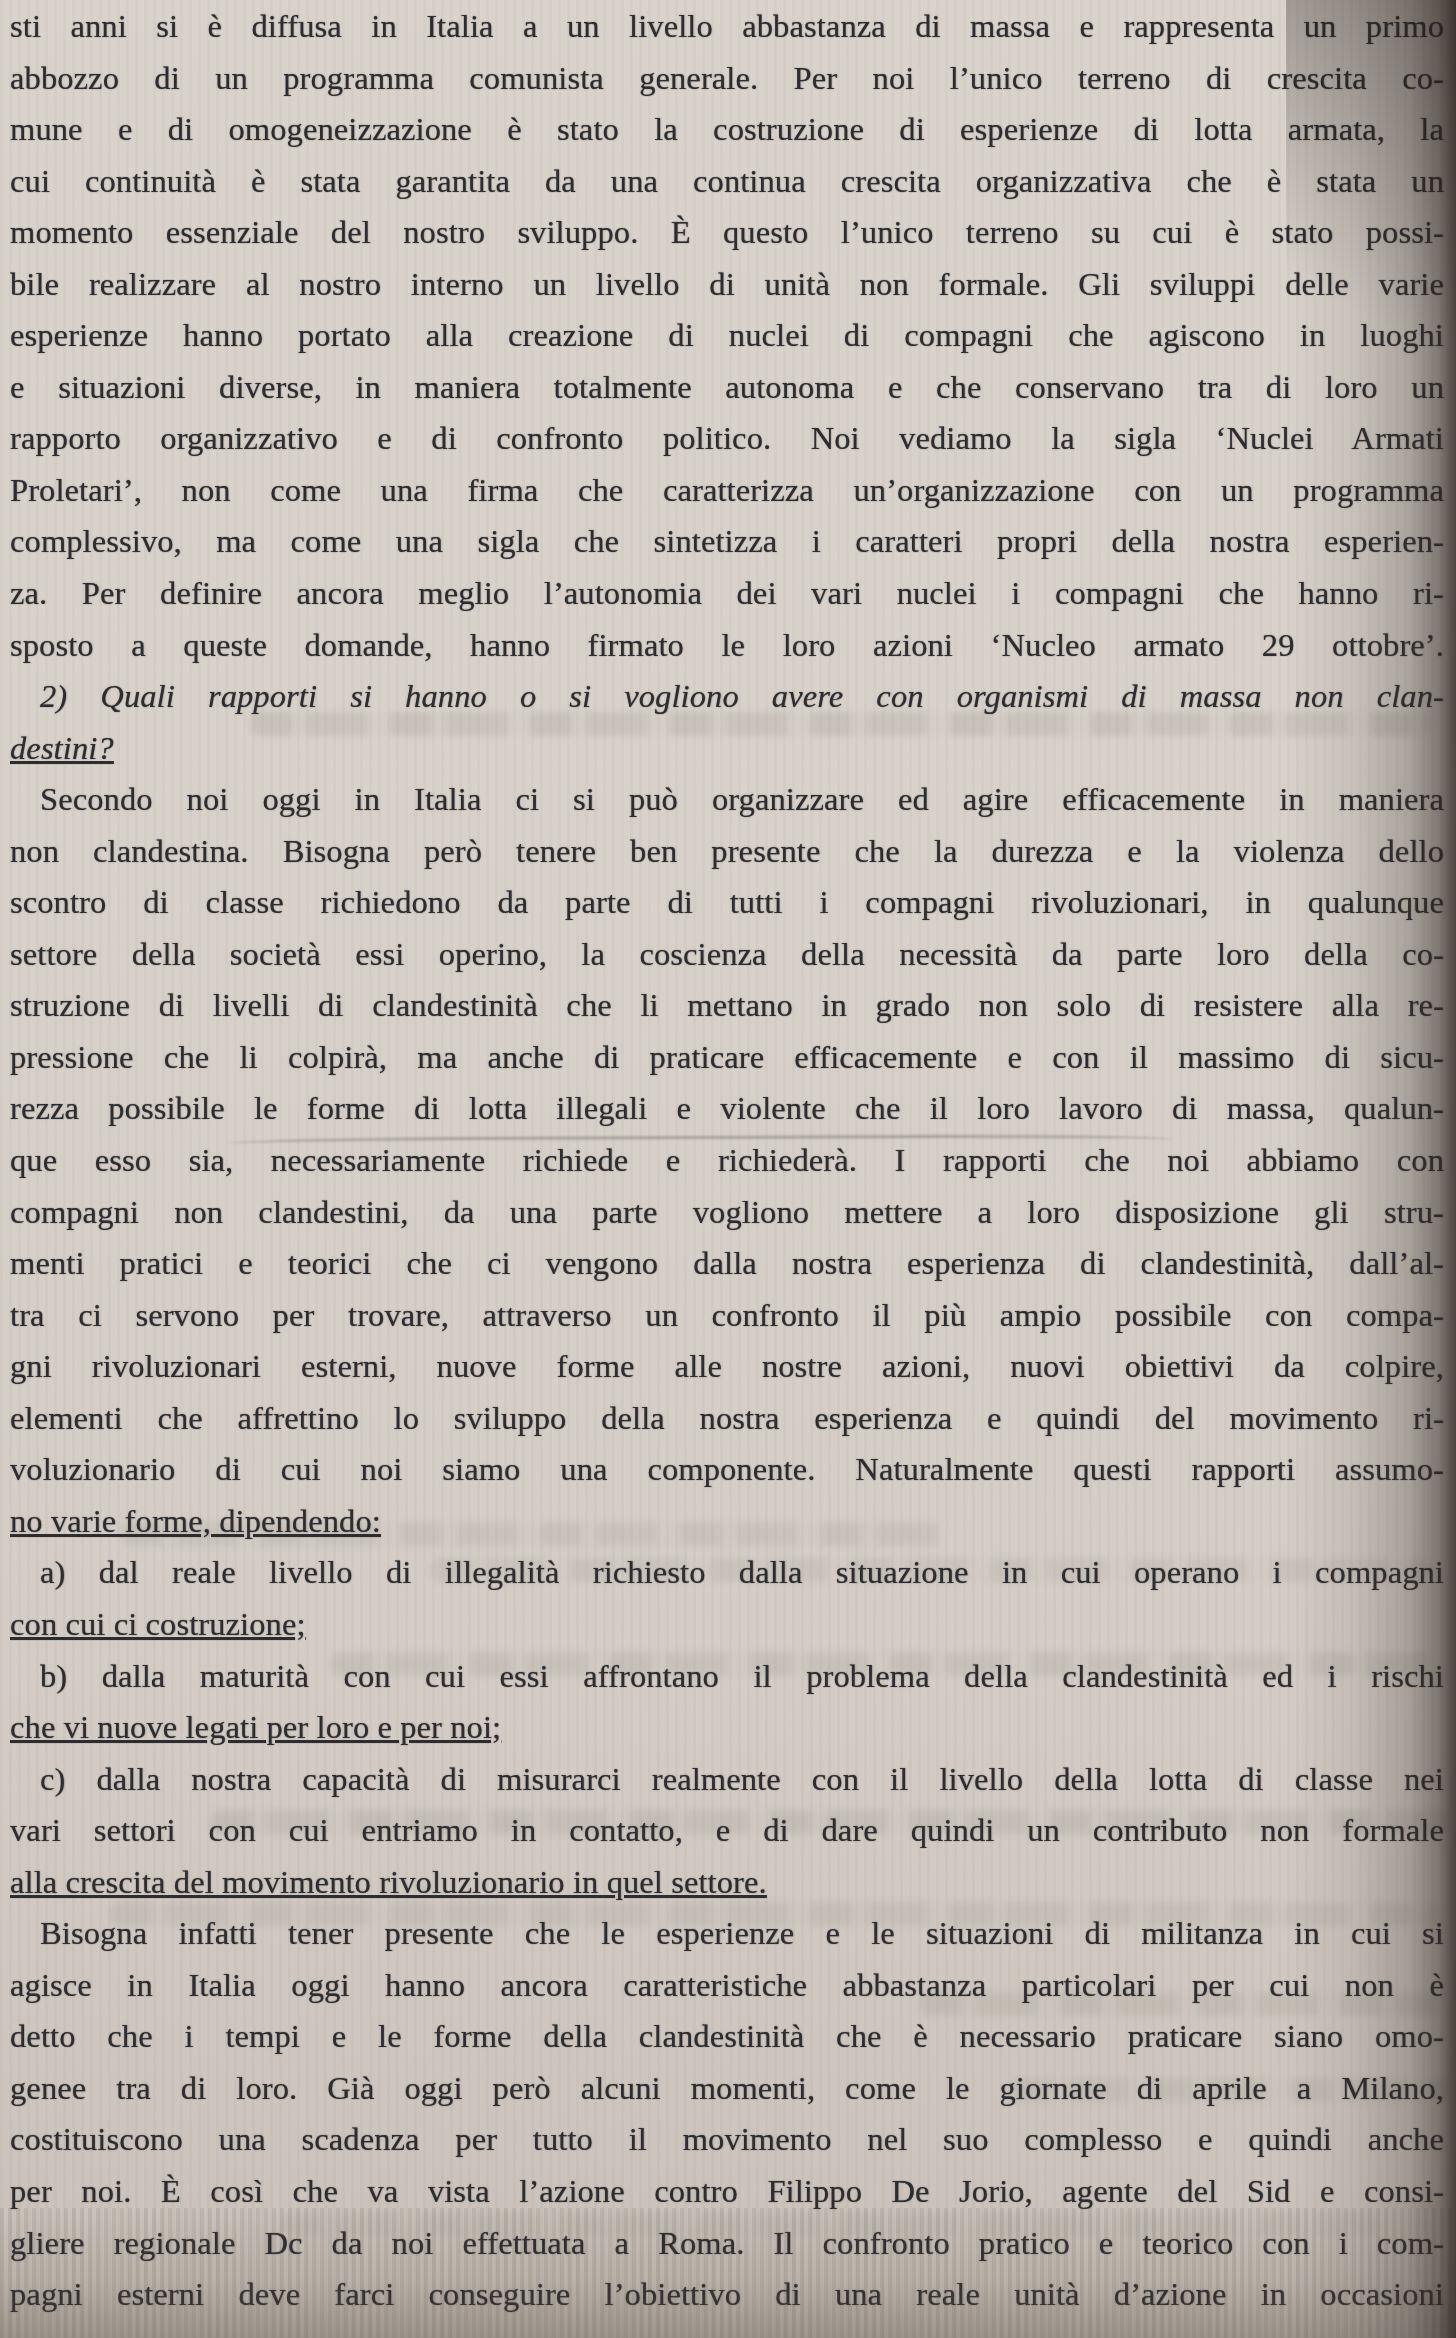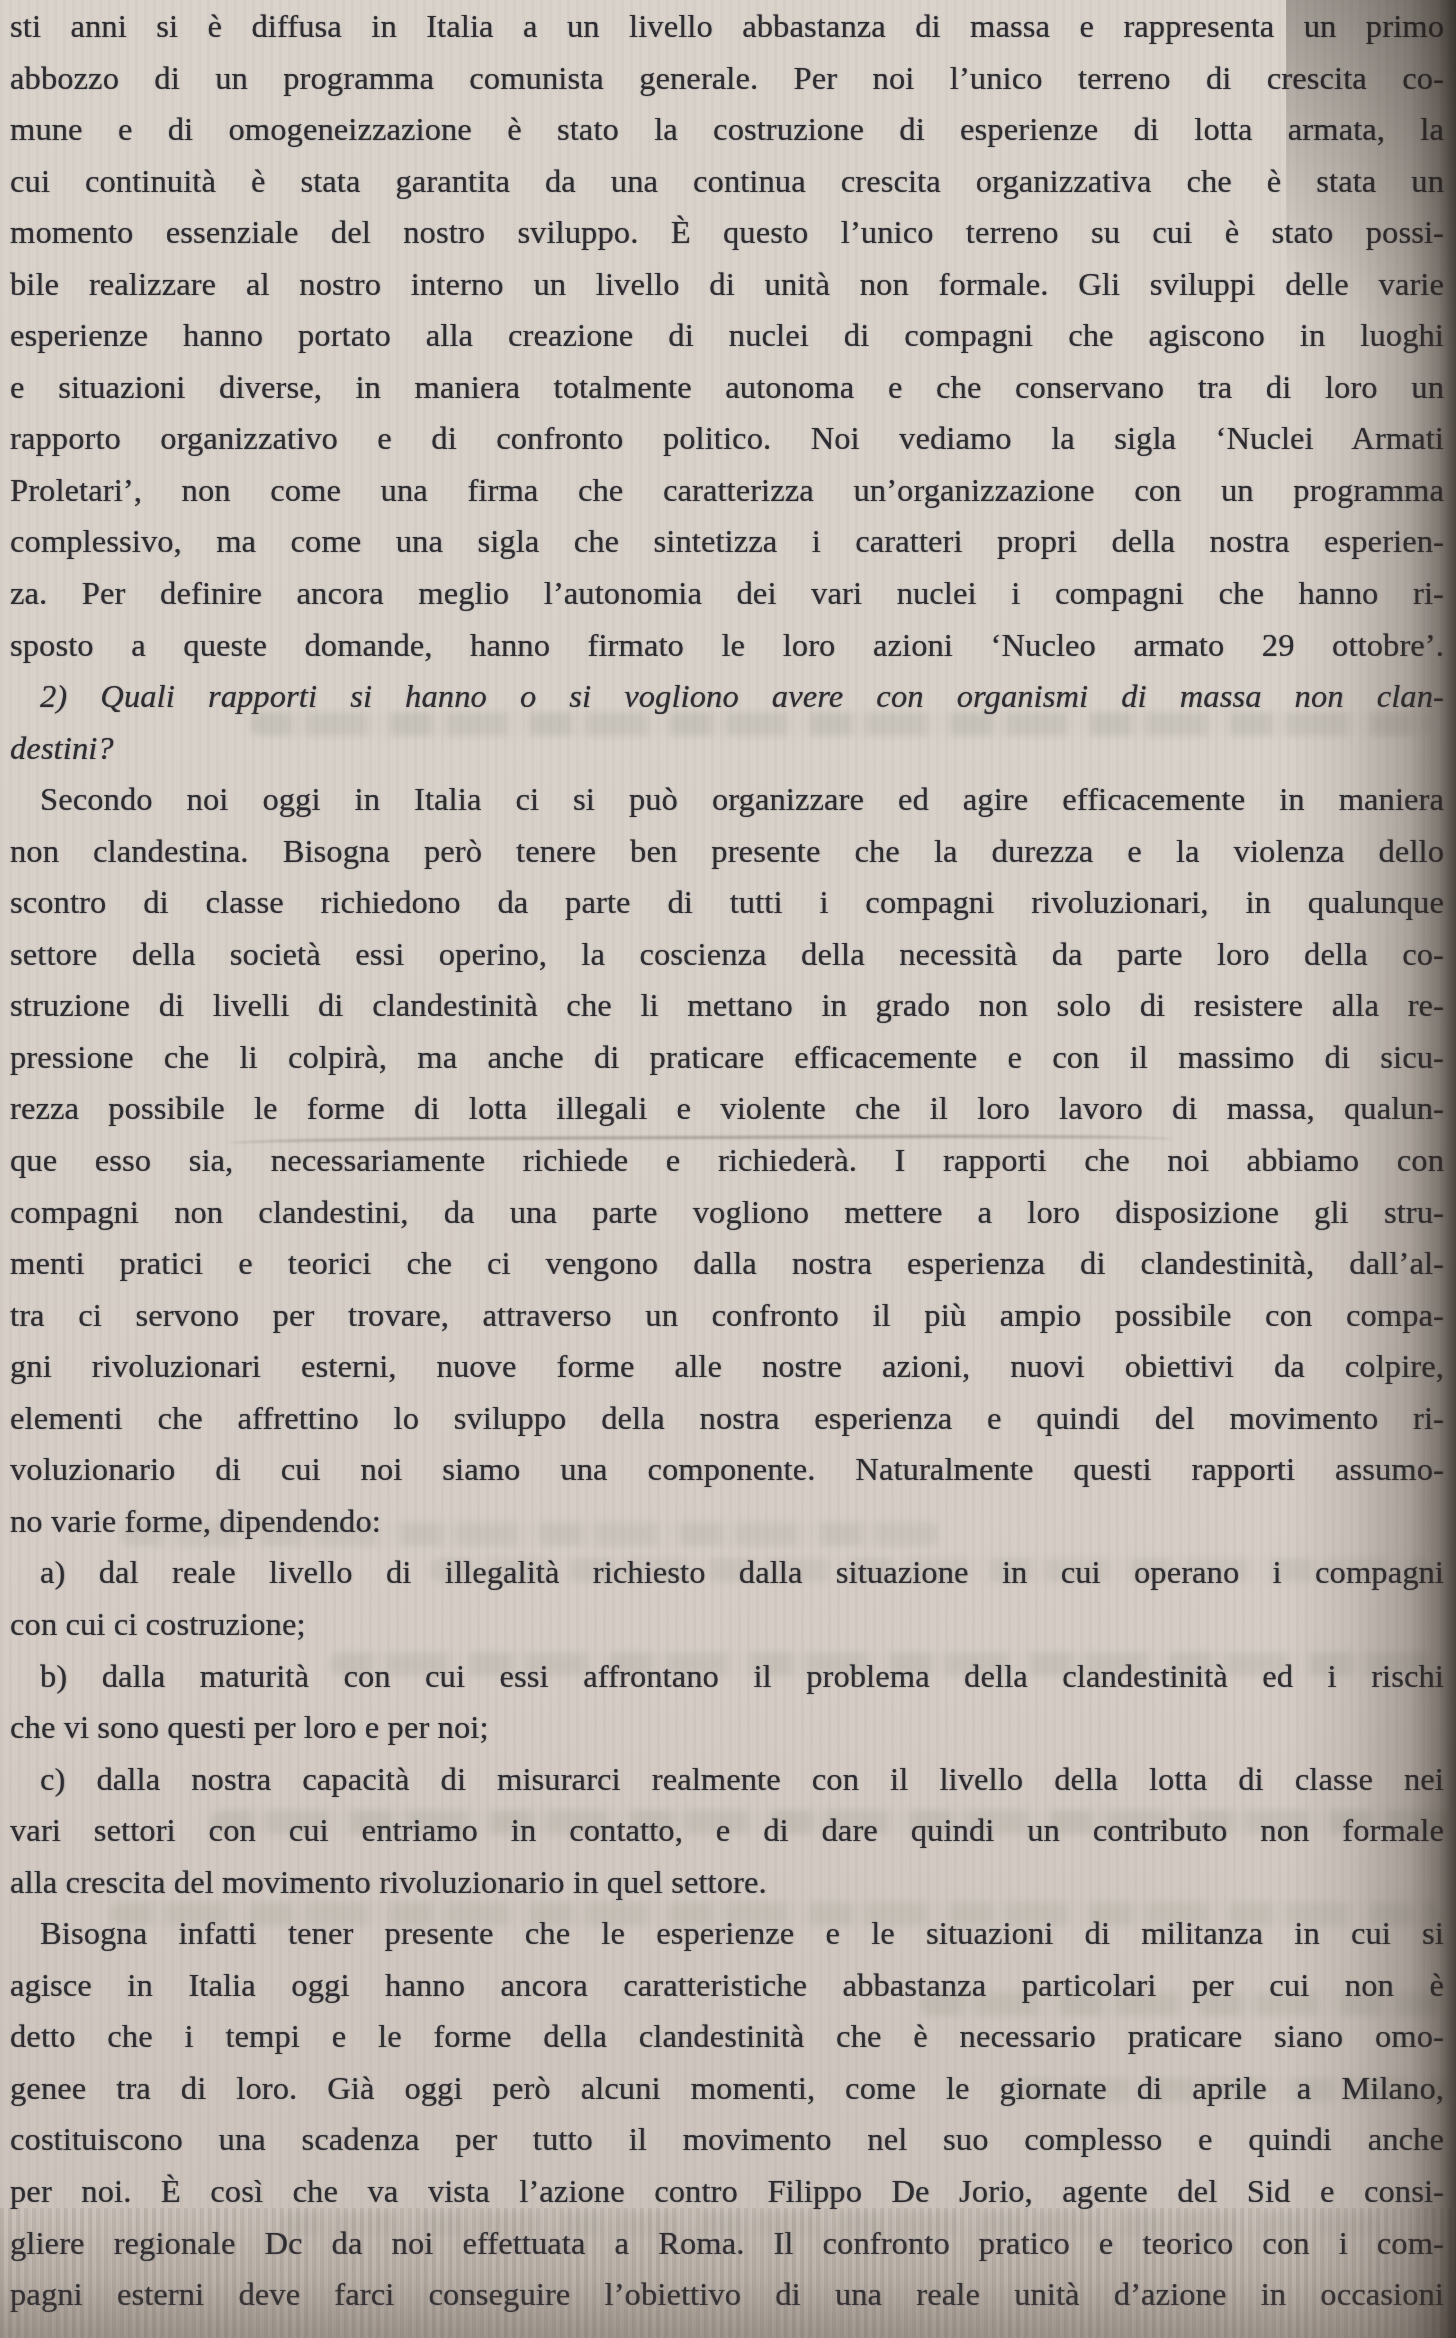--- a/index.html
+++ b/index.html
@@ -42,21 +42,21 @@
   }
   .text-column{
     position:absolute;left:10px;top:1px;width:1434px;
     font-size:32.5px;line-height:51.55px;
     color:#2d2c31;
     text-shadow:0 0 1.3px rgba(45,44,50,0.55), 0.6px 0.4px 0.9px rgba(45,44,50,0.22);
     letter-spacing:0.1px;
   }
   .line{width:100%;height:51.55px;text-align:justify;overflow:visible;}
   .jl{text-align-last:justify;}
-  .nj{text-align-last:left;}
+  .nj{text-align-last:left;text-decoration:underline;}
   .ind{padding-left:30px;box-sizing:border-box;}
   .ital{font-style:italic;}
   
   .bleed{
     position:absolute;height:24px;pointer-events:none;
     background:repeating-linear-gradient(90deg,
       rgba(128,131,117,0.34) 0 42px, rgba(128,131,117,0.10) 42px 56px,
       rgba(128,131,117,0.30) 56px 118px, rgba(128,131,117,0.06) 118px 140px);
     filter:blur(3px);border-radius:10px;opacity:0.55;
   }
@@ -113,21 +113,21 @@
       <div class="line jl">compagni non clandestini, da una parte vogliono mettere a loro disposizione gli stru-</div>
       <div class="line jl">menti pratici e teorici che ci vengono dalla nostra esperienza di clandestinità, dall’al-</div>
       <div class="line jl">tra ci servono per trovare, attraverso un confronto il più ampio possibile con compa-</div>
       <div class="line jl">gni rivoluzionari esterni, nuove forme alle nostre azioni, nuovi obiettivi da colpire,</div>
       <div class="line jl">elementi che affrettino lo sviluppo della nostra esperienza e quindi del movimento ri-</div>
       <div class="line jl">voluzionario di cui noi siamo una componente. Naturalmente questi rapporti assumo-</div>
       <div class="line nj">no varie forme, dipendendo:</div>
       <div class="line jl ind">a) dal reale livello di illegalità richiesto dalla situazione in cui operano i compagni</div>
       <div class="line nj">con cui ci costruzione;</div>
       <div class="line jl ind">b) dalla maturità con cui essi affrontano il problema della clandestinità ed i rischi</div>
-      <div class="line nj">che vi sono questi per loro e per noi;</div>
+      <div class="line nj">che vi nuove legati per loro e per noi;</div>
       <div class="line jl ind">c) dalla nostra capacità di misurarci realmente con il livello della lotta di classe nei</div>
       <div class="line jl">vari settori con cui entriamo in contatto, e di dare quindi un contributo non formale</div>
       <div class="line nj">alla crescita del movimento rivoluzionario in quel settore.</div>
       <div class="line jl ind">Bisogna infatti tener presente che le esperienze e le situazioni di militanza in cui si</div>
       <div class="line jl">agisce in Italia oggi hanno ancora caratteristiche abbastanza particolari per cui non è</div>
       <div class="line jl">detto che i tempi e le forme della clandestinità che è necessario praticare siano omo-</div>
       <div class="line jl">genee tra di loro. Già oggi però alcuni momenti, come le giornate di aprile a Milano,</div>
       <div class="line jl">costituiscono una scadenza per tutto il movimento nel suo complesso e quindi anche</div>
       <div class="line jl">per noi. È così che va vista l’azione contro Filippo De Jorio, agente del Sid e consi-</div>
       <div class="line jl">gliere regionale Dc da noi effettuata a Roma. Il confronto pratico e teorico con i com-</div>

